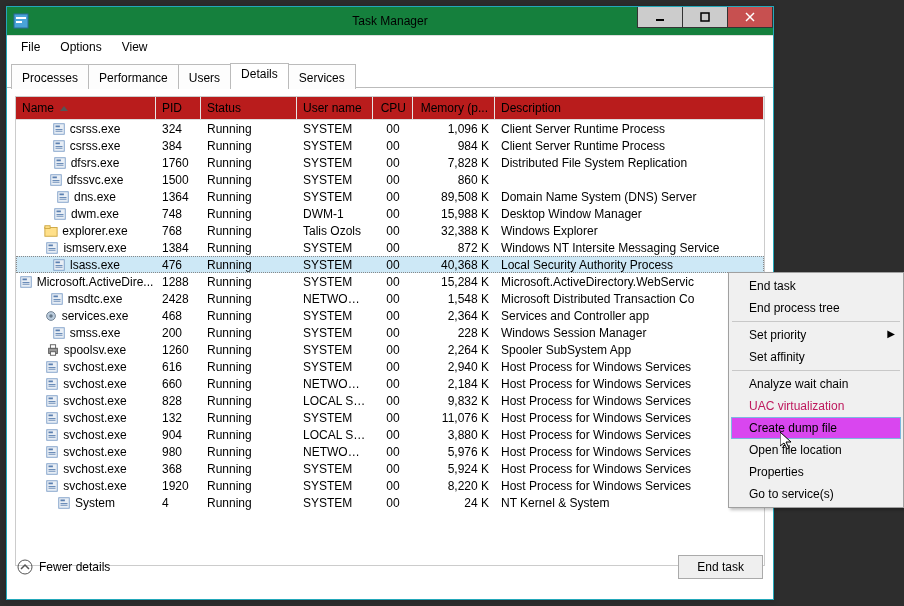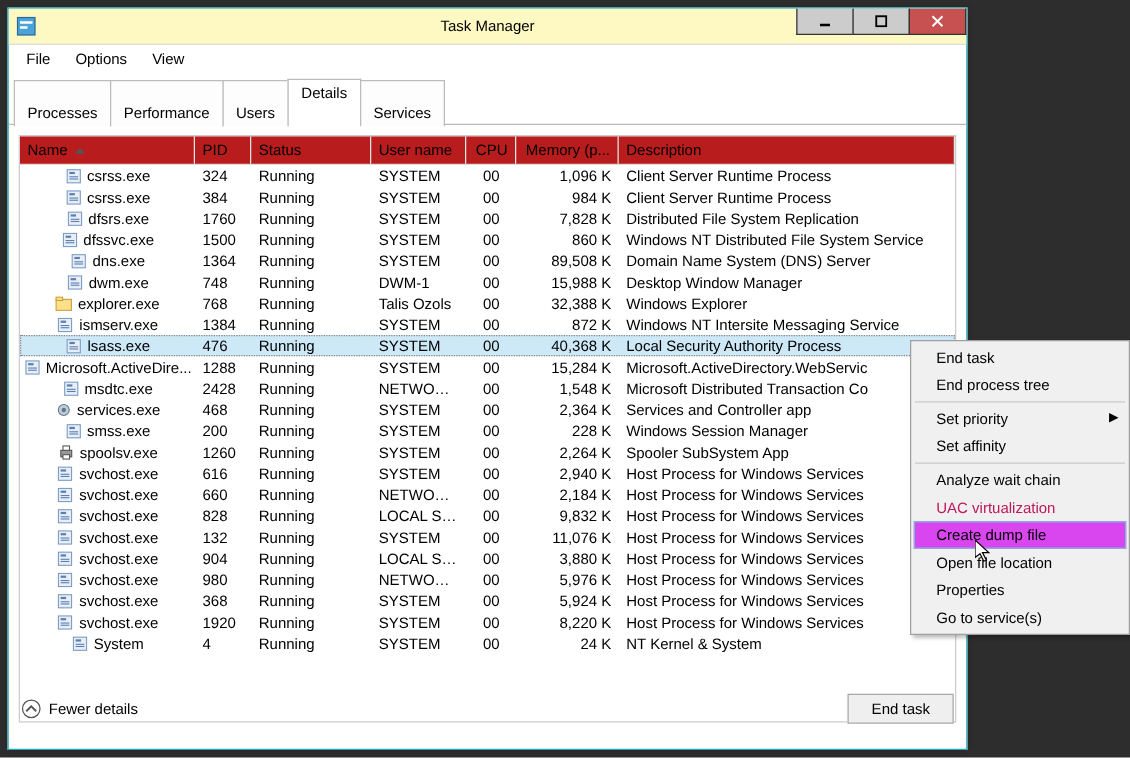--- a/index.html
+++ b/index.html
@@ -17,21 +17,21 @@
     left: 6px;
     top: 6px;
     width: 766px;
     height: 592px;
     background: #fff;
     border: 1px solid #23a8ba;
     box-shadow: 0 0 6px rgba(0,0,0,.2);
   }
   .titlebar {
     height: 28px;
-    background: #fef9c3;
+    background: #15803d;
     border-bottom: 1px solid #ddd;
     display: flex;
     align-items: center;
     position: relative;
     padding-left: 6px;
   }
   .titlebar .icon {
     width: 16px; height: 16px;
     margin-right: 4px;
   }
@@ -75,21 +75,21 @@
   .tab {
     padding: 3px 10px 4px;
     border: 1px solid #bbb;
     border-bottom: none;
     margin-right: -1px;
     background: #fff;
     position: relative;
     top: 1px;
     font-size: 12px;
   }
-  .tab.inactive { background: #fdfdfd; top: 2px; padding-top:18px; }
+  .tab.inactive { background: #fdfdfd; top: 2px; padding-top:6px; }
   .panel {
     margin: 8px;
     border: 1px solid #ccc;
     height: 468px;
     position: relative;
     overflow: hidden;
   }
   .colheaders {
     display: flex;
     border-bottom: 1px solid #ddd;
@@ -307,21 +307,20 @@
               <rect x="4" y="8" width="8" height="1" fill="#5a7fb0"></rect>
               <rect x="4" y="10" width="8" height="1" fill="#5a7fb0"></rect>
             </svg>
             <span>dfssvc.exe</span>
           </div>
           <div class="r-pid">1500</div>
           <div class="r-stat">Running</div>
           <div class="r-user">SYSTEM</div>
           <div class="r-cpu">00</div>
           <div class="r-mem">860 K</div>
-          <div class="r-desc">Windows NT Distributed File System Service</div>
         </div>
         <div class="row">
           <div class="r-name">
             <svg class="picon" viewBox="0 0 16 16">
               <rect x="2" y="2" width="12" height="12" fill="#e8eef5" stroke="#7a9cc6"></rect>
               <rect x="4" y="4" width="5" height="2" fill="#5a7fb0"></rect>
               <rect x="4" y="8" width="8" height="1" fill="#5a7fb0"></rect>
               <rect x="4" y="10" width="8" height="1" fill="#5a7fb0"></rect>
             </svg>
             <span>dns.exe</span>

